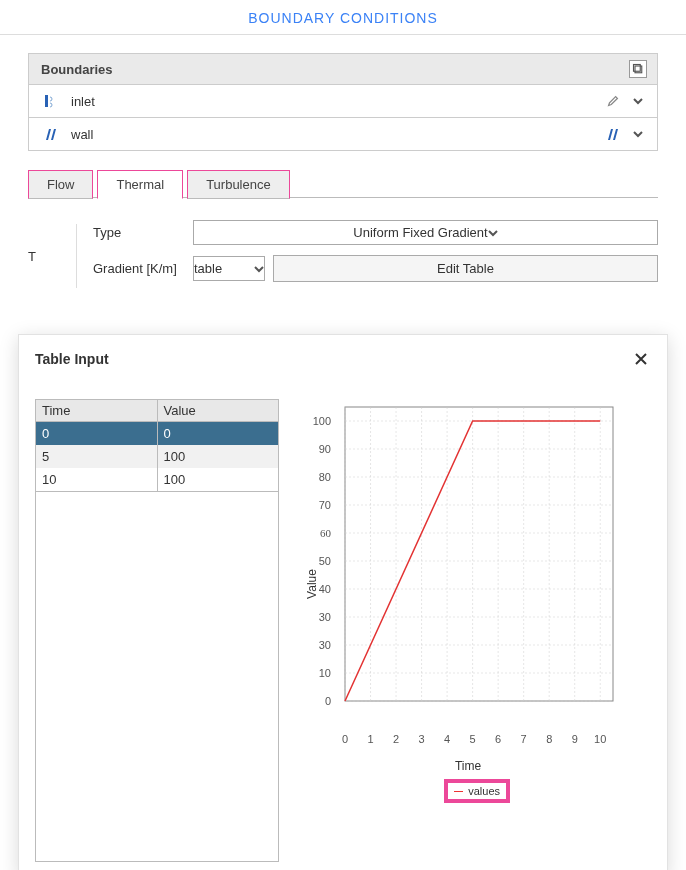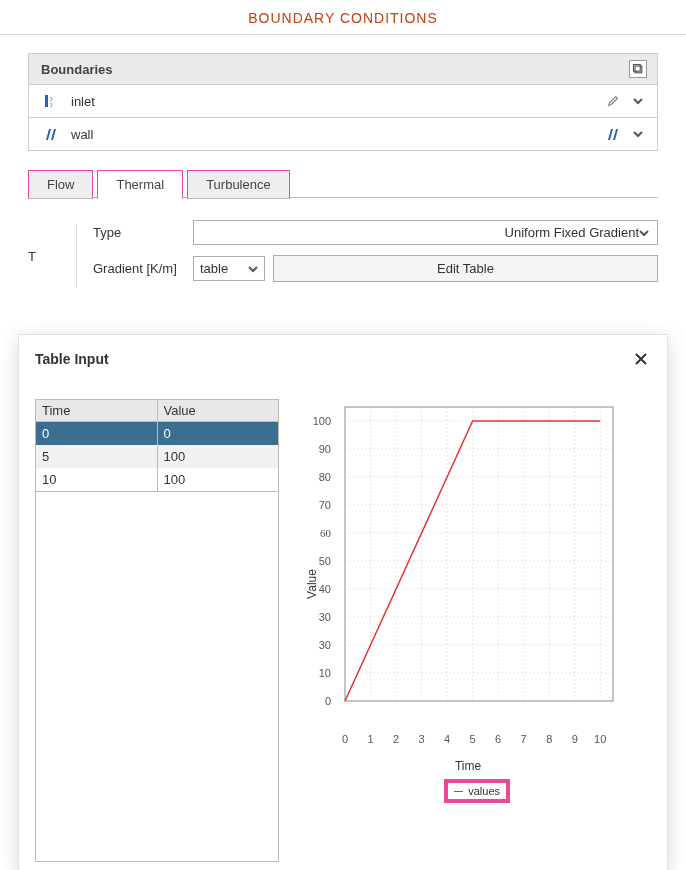--- a/index.html
+++ b/index.html
@@ -11,21 +11,21 @@
     color: #333;
     background: #fff;
     width: 686px;
     height: 870px;
     overflow: hidden;
   }
   .page-title {
     text-align: center;
     font-size: 14px;
     letter-spacing: 1px;
-    color: #c2410c;
+    color: #3b82f6;
     padding: 10px 0 8px;
   }
   .divider {
     border: none;
     border-top: 1px solid #ddd;
     margin: 0 0 18px 0;
   }
   .content { padding: 0 28px; }
   .boundaries-header {
     display: flex;
@@ -82,33 +82,33 @@
   .form-row { display: flex; align-items: center; margin-bottom: 12px; }
   .t-field-label { width: 48px; font-size: 13px; color: #333; }
   .sep { width: 1px; background: #ddd; height: 64px; margin-right: 16px; }
   .subform { flex:1; }
   .sub-row { display: flex; align-items: center; margin-bottom: 10px; }
   .sub-label { width: 100px; color: #333; }
   .type-select {
     flex: 1;
     display: flex;
     align-items: center;
-    justify-content: flex-end;
+    justify-content: center;
     border: 1px solid #aaa;
     padding: 4px 8px;
     background: #fff;
     cursor: pointer;
   }
   .gradient-select {
     width: 72px;
     display: flex;
     align-items: center;
     justify-content: space-between;
     border: 1px solid #aaa;
-    padding: 4px 6px;
+    padding: 4px 0;
     background: #fff;
     margin-right: 8px;
     cursor:pointer;
   }
   .edit-table-btn {
     flex: 1;
     text-align: center;
     border: 1px solid #aaa;
     background: #f5f5f5;
     padding: 5px 8px;

